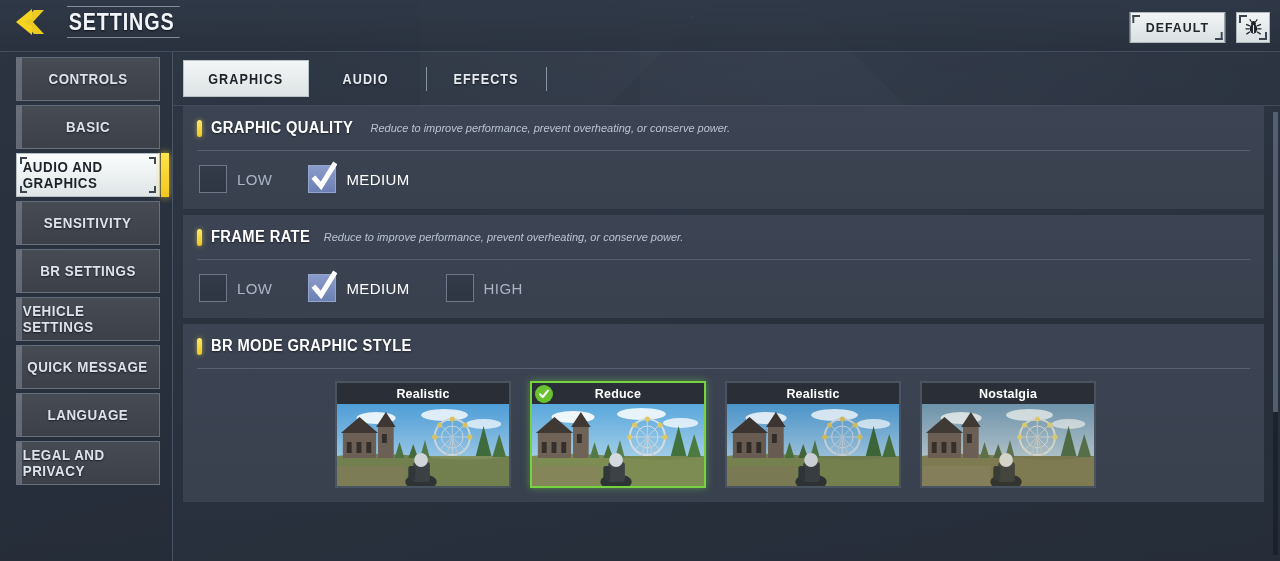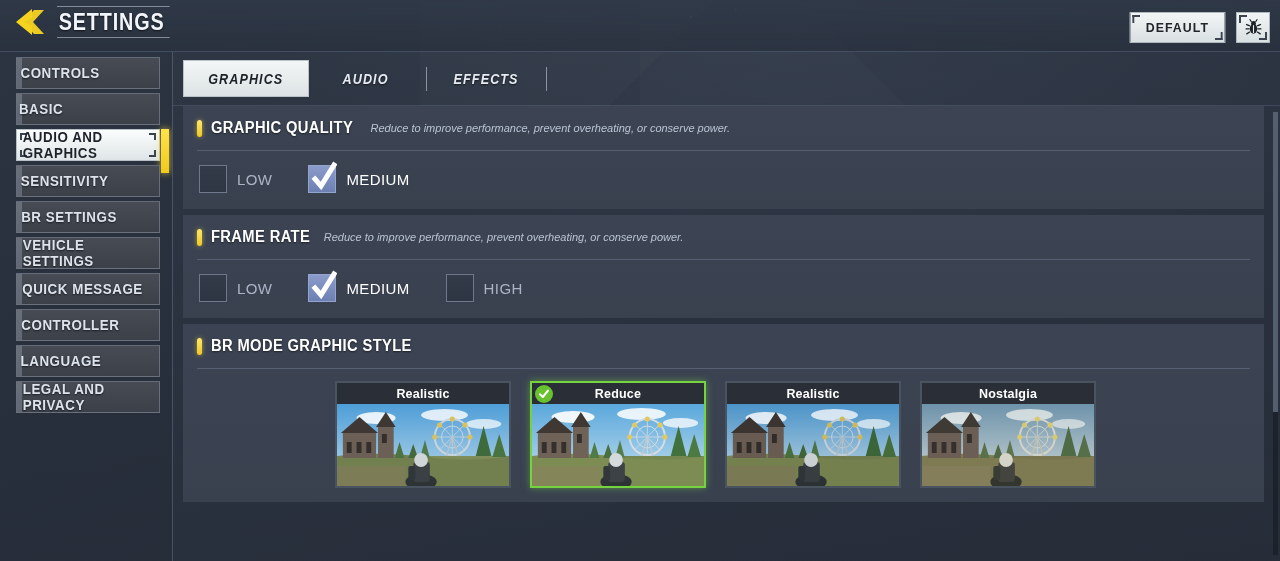--- a/index.html
+++ b/index.html
@@ -53,21 +53,21 @@
     height: 52px;
     background: linear-gradient(180deg, rgba(47,56,70,0.92) 0%, rgba(40,48,61,0.86) 100%);
     border-bottom: 1px solid rgba(120,136,160,0.28);
   }
 
   .title-wrap {
     position: absolute;
     left: 14px; top: 6px;
     display: flex;
     align-items: center;
-    gap: 9px;
+    gap: 19px;
   }
   .back-arrow {
     width: 34px; height: 30px;
     display: block;
   }
   .settings-title {
     color: #f2f5fa;
     font-size: 23px;
     font-weight: bold;
     letter-spacing: 1px;
@@ -130,24 +130,25 @@
     position: absolute;
     left: 0; top: 52px;
     width: 172px;
     height: 509px;
     padding-top: 1px;
     overflow: hidden;
     background: linear-gradient(180deg, rgba(38,46,58,0.55) 0%, rgba(34,41,52,0.45) 100%);
   }
   .side-item {
     position: relative;
-    height: 32px;
+    height: 44px;
     margin: 4px 12px 4px 16px;
     display: flex;
     align-items: center;
+    justify-content: center;
     background: linear-gradient(180deg, #474b53 0%, #3c4049 100%);
     border: 1px solid rgba(150,162,180,0.45);
     color: #dde3ec;
     font-size: 14.5px;
     font-weight: bold;
     letter-spacing: 0.6px;
     font-family: "Liberation Sans Narrow", "Liberation Sans", sans-serif;
     text-shadow: 0 1px 2px rgba(0,0,0,0.6);
   }
   .side-item .lbl { transform: scaleX(0.92); display:block; }
@@ -209,21 +210,20 @@
     padding: 4px 20px;
     display: flex;
     align-items: center;
     justify-content: center;
     color: #e6ebf2;
     font-size: 14px;
     font-weight: bold;
     letter-spacing: 1.2px;
     font-family: "Liberation Sans Narrow", "Liberation Sans", sans-serif;
     text-shadow: 0 1px 2px rgba(0,0,0,0.6);
-    font-style: italic;
   }
   .tab .lbl { transform: scaleX(0.9); display: block; }
   .tab.active {
     background: linear-gradient(180deg, #f3f6f6 0%, #dde3e5 100%);
     border: 1px solid #b9c2c7;
     color: #1d2229;
     text-shadow: none;
   }
   .tab-sep {
     width: 1px;
@@ -437,23 +437,20 @@
       <span class="lbl">SENSITIVITY</span>
     </div>
     <div class="side-item">
       <span class="lbl">BR SETTINGS</span>
     </div>
     <div class="side-item">
       <span class="lbl">VEHICLE SETTINGS</span>
     </div>
     <div class="side-item">
       <span class="lbl">QUICK MESSAGE</span>
-    </div>
-    <div class="side-item">
-      <span class="lbl">CONTROLLER</span>
     </div>
     <div class="side-item">
       <span class="lbl">LANGUAGE</span>
     </div>
     <div class="side-item">
       <span class="lbl">LEGAL AND PRIVACY</span>
     </div>
   </div>
 
   <div class="content">

